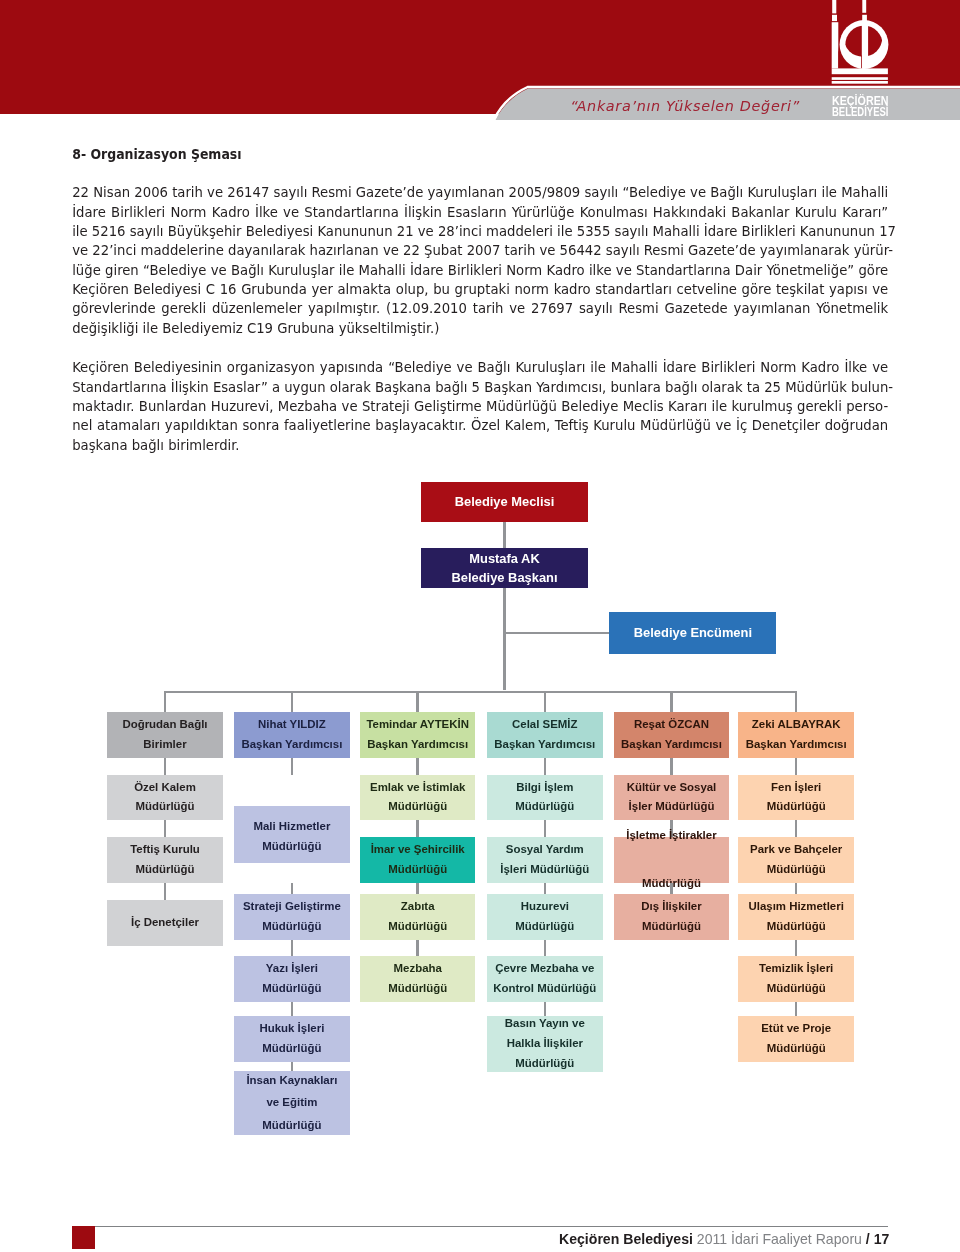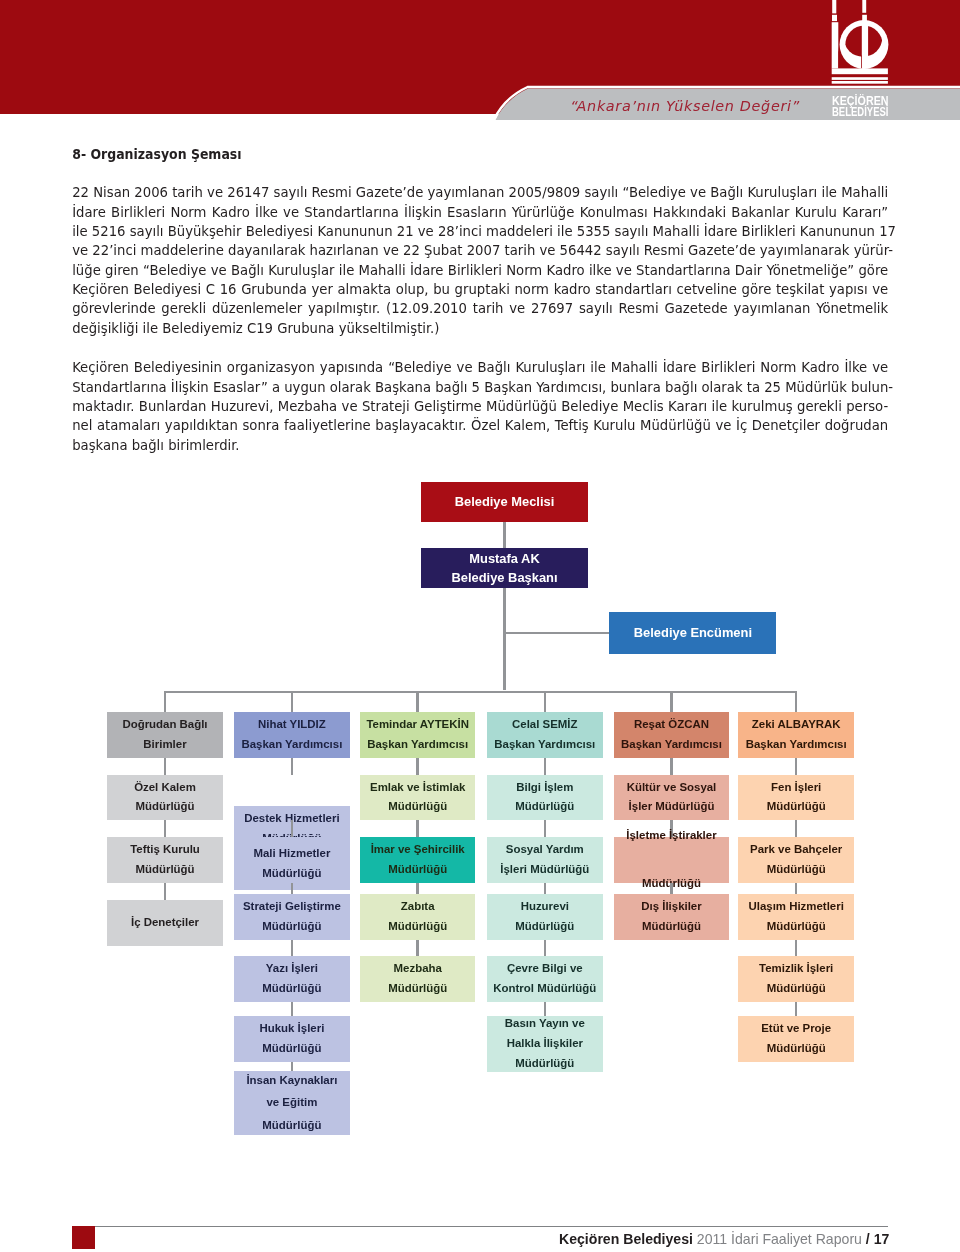--- a/index.html
+++ b/index.html
@@ -162,21 +162,21 @@
       <div class="node" style="left: 234.1px; top: 711.5px; width: 115.6px; height: 46.5px; background: rgb(140, 155, 208); color: rgb(27, 32, 64);">
         <span>Nihat YILDIZ</span>
         <span>Başkan Yardımcısı</span>
       </div>
       <div class="ln" style="left: 290.6px; top: 758px; width: 2.6px; height: 16.5px; background: rgb(146, 148, 151);"></div>
       <div class="node" style="left: 234.1px; top: 806px; width: 115.6px; height: 45.5px; background: rgb(188, 194, 226); color: rgb(27, 32, 64);">
         <span>Destek Hizmetleri</span>
         <span>Müdürlüğü</span>
       </div>
       <div class="ln" style="left: 290.6px; top: 820px; width: 2.6px; height: 17px; background: rgb(146, 148, 151);"></div>
-      <div class="node" style="left: 234.1px; top: 837px; width: 115.6px; height: 53px; background: rgb(188, 194, 226); color: rgb(27, 32, 64);">
+      <div class="node" style="left: 234.1px; top: 810px; width: 115.6px; height: 53px; background: rgb(188, 194, 226); color: rgb(27, 32, 64);">
         <span>Mali Hizmetler</span>
         <span>Müdürlüğü</span>
       </div>
       <div class="ln" style="left: 290.6px; top: 882.5px; width: 2.6px; height: 11.5px; background: rgb(146, 148, 151);"></div>
       <div class="node" style="left: 234.1px; top: 894px; width: 115.6px; height: 45.5px; background: rgb(188, 194, 226); color: rgb(27, 32, 64);">
         <span>Strateji Geliştirme</span>
         <span>Müdürlüğü</span>
       </div>
       <div class="ln" style="left: 290.6px; top: 939.5px; width: 2.6px; height: 16.7px; background: rgb(146, 148, 151);"></div>
       <div class="node" style="left: 234.1px; top: 956.2px; width: 115.6px; height: 45.5px; background: rgb(188, 194, 226); color: rgb(27, 32, 64);">
@@ -234,21 +234,21 @@
         <span>Sosyal Yardım</span>
         <span>İşleri Müdürlüğü</span>
       </div>
       <div class="ln" style="left: 543.5px; top: 882.5px; width: 2.6px; height: 11.5px; background: rgb(146, 148, 151);"></div>
       <div class="node" style="left: 487px; top: 894px; width: 115.6px; height: 45.5px; background: rgb(203, 233, 224); color: rgb(21, 48, 43);">
         <span>Huzurevi</span>
         <span>Müdürlüğü</span>
       </div>
       <div class="ln" style="left: 543.5px; top: 939.5px; width: 2.6px; height: 16.7px; background: rgb(146, 148, 151);"></div>
       <div class="node" style="left: 487px; top: 956.2px; width: 115.6px; height: 45.5px; background: rgb(203, 233, 224); color: rgb(21, 48, 43);">
-        <span>Çevre Bilgi ve</span>
+        <span>Çevre Mezbaha ve</span>
         <span>Kontrol Müdürlüğü</span>
       </div>
       <div class="ln" style="left: 543.5px; top: 1001.7px; width: 2.6px; height: 14.3px; background: rgb(146, 148, 151);"></div>
       <div class="node" style="left: 487px; top: 1016px; width: 115.6px; height: 55.7px; background: rgb(203, 233, 224); color: rgb(21, 48, 43);">
         <span>Basın Yayın ve</span>
         <span>Halkla İlişkiler</span>
         <span>Müdürlüğü</span>
       </div>
       <div class="ln" style="left: 670.2px; top: 692px; width: 2.6px; height: 19.5px; background: rgb(146, 148, 151);"></div>
       <div class="node" style="left: 613.7px; top: 711.5px; width: 115.6px; height: 46.5px; background: rgb(211, 133, 107); color: rgb(45, 20, 12);">

